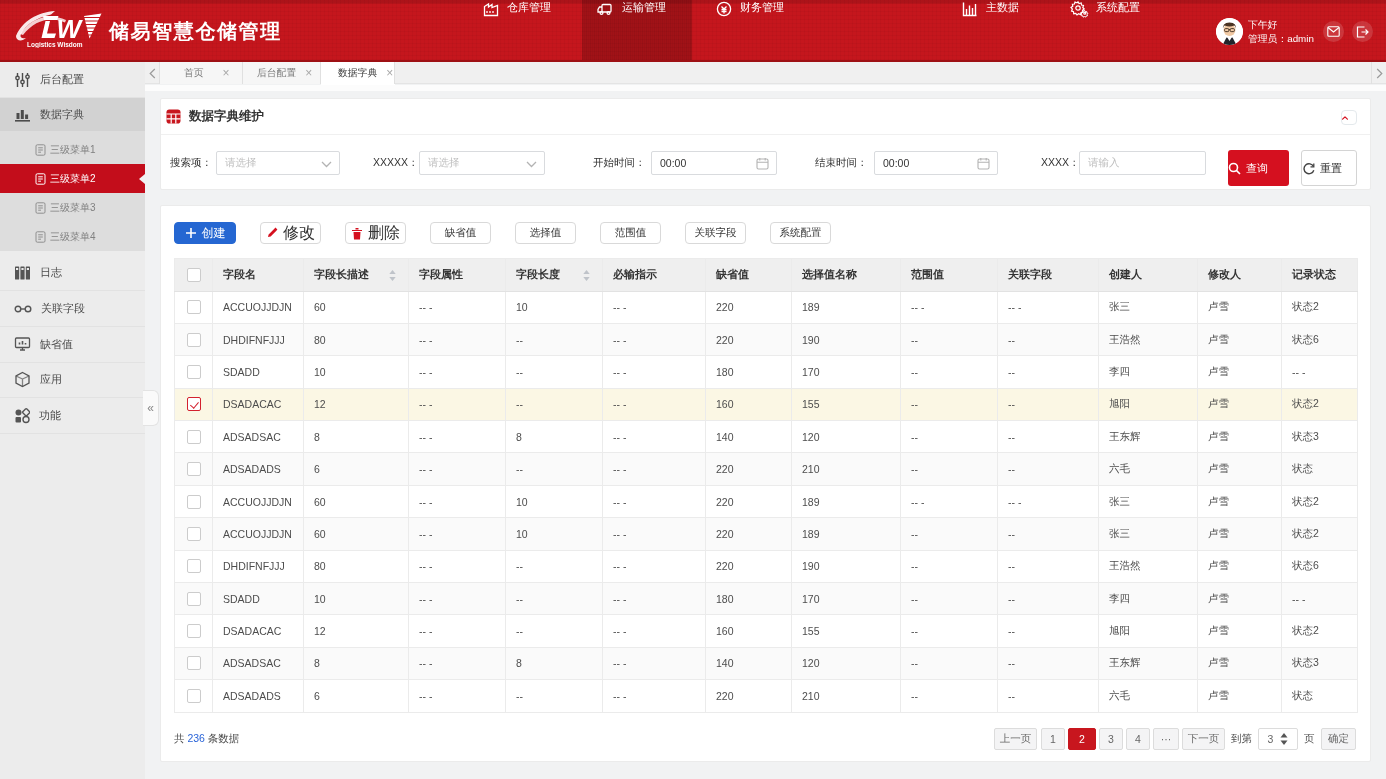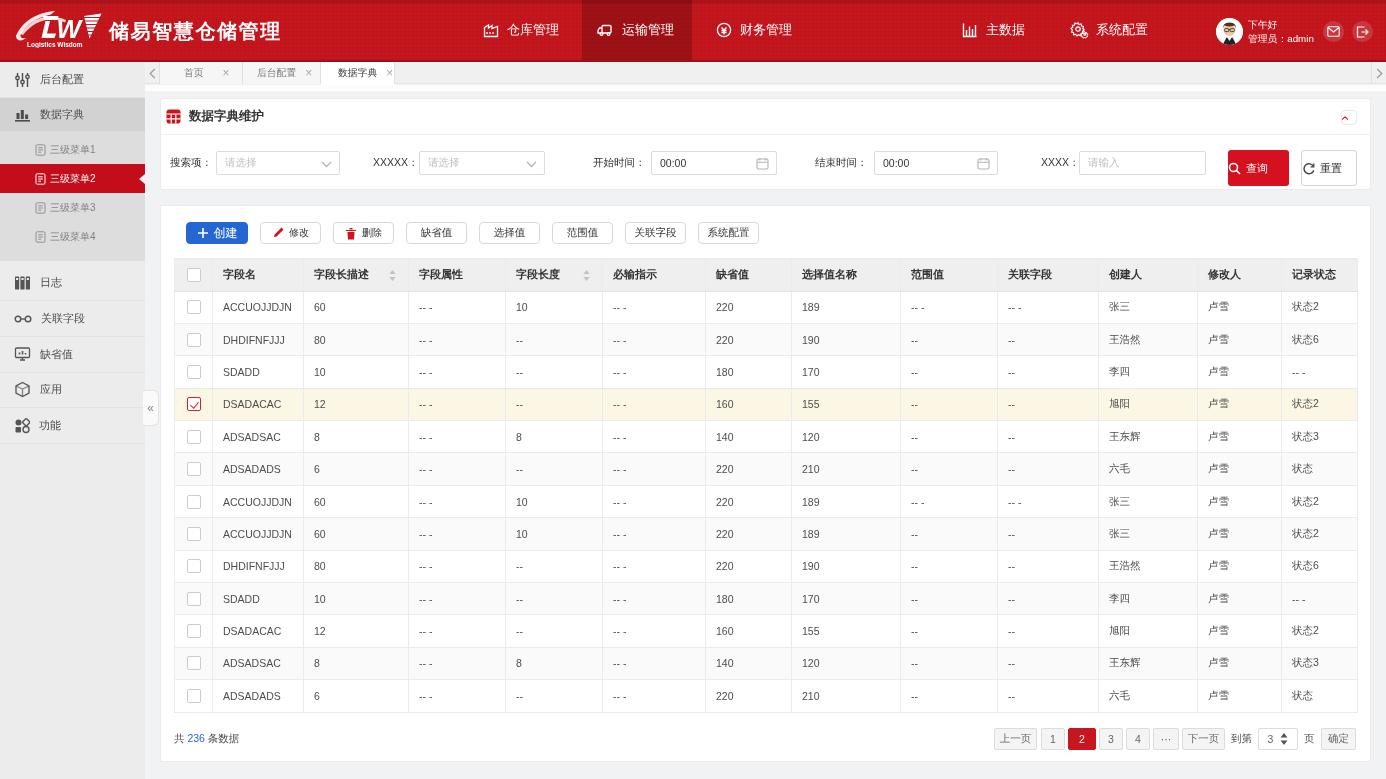--- a/index.html
+++ b/index.html
@@ -12,42 +12,42 @@
   .header { position:absolute; left:0; top:0; width:1386px; height:62px;
     background:#c5161d;
     background-image:
       linear-gradient(180deg, rgba(0,0,0,.13) 0, rgba(0,0,0,.13) 3px, rgba(0,0,0,0) 4px),
       repeating-linear-gradient(90deg, rgba(0,0,0,.03) 0 1px, rgba(0,0,0,0) 1px 4px),
       repeating-linear-gradient(0deg, rgba(0,0,0,.03) 0 1px, rgba(0,0,0,0) 1px 4px);
     border-bottom:2px solid #9e1014; }
   .logo { position:absolute; left:14px; top:8px; }
   .brand { position:absolute; left:109px; top:18px; color:#fff; font-size:20px;
     font-weight:bold; letter-spacing:1.6px; }
-  .navitem { position:absolute; top:0; height:60px; display:flex; align-items:center;
-    color:#fff; font-size:13px; }
+  .navitem { position:absolute; top:0; height:60px; display:flex; 
+    color:#fff; font-size:11px; }
   .navitem svg { margin-right:7px; }
   .nav-active { position:absolute; left:582px; top:0; width:110px; height:60px;
     background:rgba(0,0,0,.18);
     background-image:repeating-linear-gradient(90deg, rgba(0,0,0,.06) 0 1px, rgba(0,0,0,0) 1px 4px); }
   .avatar { position:absolute; left:1216px; top:18px; width:27px; height:27px;
     border-radius:50%; background:#fff; overflow:hidden; }
   .usr { position:absolute; left:1248px; top:18px; color:#fff; font-size:9.8px; line-height:14px; }
   .hicon { position:absolute; top:21px; width:21px; height:21px; border-radius:50%;
     background:rgba(255,255,255,.14); display:flex; align-items:center; justify-content:center; }
 
   
   .sidebar { position:absolute; left:0; top:62px; width:145px; height:717px;
     background:#ececec; }
   .s-item { position:relative; height:36px; display:flex; align-items:center;
     padding-left:14px; color:#4c4c4c; font-size:11px;
     border-bottom:1px solid #e2e2e2; }
   .s-item svg { margin-right:9px; flex:none; }
   .s-item.sel { background:#d2d2d2; border-bottom:none; }
   .s-sub { background:#dddddd; }
-  .s-sub { padding:4px 0 10px; }
+  .s-sub { padding:4px 0 0; }
   .s-subitem { position:relative; height:29px; display:flex; align-items:center;
     padding-left:35px; color:#808080; font-size:10px; }
   .s-subitem svg { margin-right:4px; flex:none; }
   .s-subitem.act { background:#c30d1b; color:#fff; }
   .s-subitem.act:after { content:""; position:absolute; right:0; top:50%;
     margin-top:-5px; border-right:6px solid #f1f2f3; border-top:5px solid transparent;
     border-bottom:5px solid transparent; }
   .collapse-handle { position:absolute; left:143px; top:328px; width:16px; height:36px;
     background:#fafafa; border:1px solid #e3e3e3; border-left:none;
     border-radius:0 6px 6px 0; color:#888; font-size:12px; display:flex;
@@ -84,26 +84,26 @@
     display:flex; align-items:center; padding:8px 8px; }
   .fctl .ph { color:#bfbfbf; }
   .fctl .tail { position:absolute; right:7px; top:5px; }
   .fbtn { position:absolute; top:14px; height:36px; border-radius:3px; font-size:11px;
     display:flex; align-items:center; justify-content:flex-start; }
   .fbtn svg { margin-right:5px; }
   #btnQuery { left:1067px; width:61px; background:#d5101f; color:#fff; }
   #btnReset { left:1140px; width:56px; background:#fff; border:1px solid #d4d4d4; color:#333; }
 
   
-  .toolbar { position:absolute; left:25px; top:16px; height:22px; display:flex; }
+  .toolbar { position:absolute; left:13px; top:16px; height:22px; display:flex;gap:12px; }
   .tbtn { height:22px; margin-right:12px; width:61px; border-radius:4px;
     background:#fff; border:1px solid #d9d9d9; color:#333; font-size:10.5px;
     display:flex; align-items:center; justify-content:center; }
   .tbtn svg { margin-right:5px; flex:none; }
-  .tbtn.ic { font-size:10px; }
+  .tbtn.ic { font-size:16px; }
   .tbtn.blue { background:#2567d2; border-color:#2567d2; color:#fff; font-size:12px; width:62px; }
 
   
   .tablewrap { position:absolute; left:13px; top:52px; width:1183px; }
   table { border-collapse:collapse; table-layout:fixed; width:1183px;
     font-size:10.5px; color:#4d4d4d; }
   th, td { border:1px solid #ebebeb; padding:0 0 0 10px; text-align:left;
     font-weight:normal; overflow:hidden; white-space:nowrap; }
   thead th { height:32.5px; background:#efefef; color:#333; font-weight:bold;
     font-size:11px; border-bottom:1px solid #e2e2e2; }

